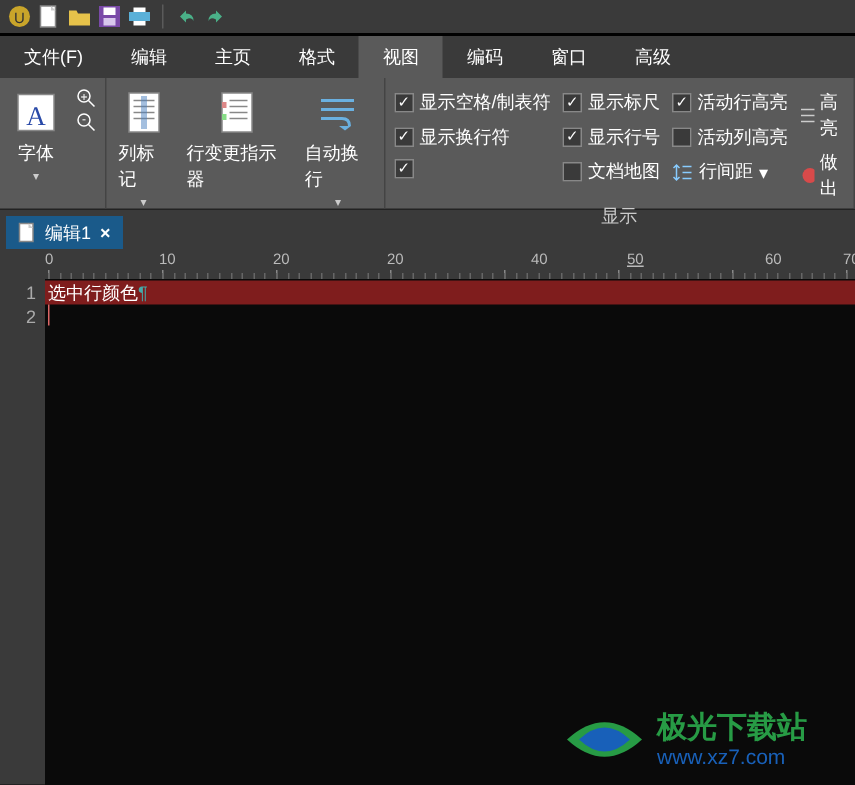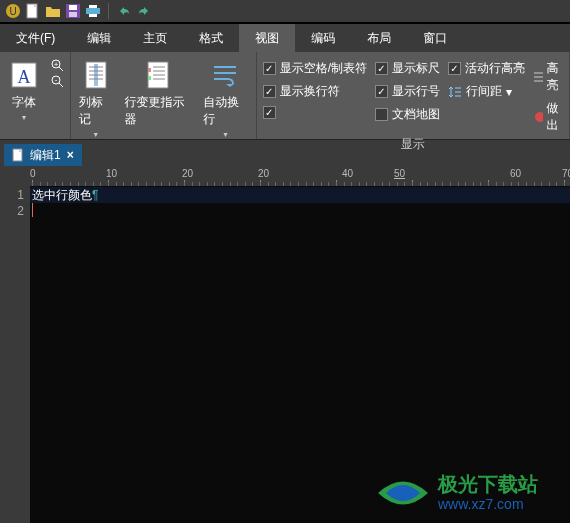--- a/index.html
+++ b/index.html
@@ -217,21 +217,21 @@
   padding-top: 1px;
   font-size: 12px;
   line-height: 16px;
   position: relative;
 }
 .code-line {
   height: 16px;
   padding-left: 2px;
 }
 .code-line.sel {
-  background: #0f172a;
+  background: #7f1d1d;
 }
 .code-line .txt { color: #fff; }
 .para-mark { color: #4aa; }
 
 
 .watermark {
   position: absolute;
   right: 2px;
   bottom: 2px;
   width: 200px;
@@ -288,22 +288,22 @@
   </div>
 </div>
 
 <div class="menu-bar">
   <div class="menu-item">文件(F)</div>
   <div class="menu-item">编辑</div>
   <div class="menu-item">主页</div>
   <div class="menu-item">格式</div>
   <div class="menu-item active">视图</div>
   <div class="menu-item">编码</div>
-  <div class="menu-item">布局</div>
   <div class="menu-item">窗口</div>
+  <div class="menu-item">高级</div>
 </div>
 
 <div class="ribbon">
 
   <div class="ribbon-group">
     <div class="ribbon-group-body">
       <div class="big-btn">
         <div class="icon-box">
           <svg width="28" height="28">
               <rect x="2" y="2" width="24" height="24" fill="#fff" stroke="#888"></rect>
@@ -417,20 +417,26 @@
       </div>
 
       <div class="check-grid">
         <div class="check-row">
           <div class="chk">
             <span class="chk-box">✓</span>
             <span>活动行高亮</span>
           </div>
         </div>
         <div class="check-row">
+          <div class="chk">
+            <span class="chk-box"></span>
+            <span>活动列高亮</span>
+          </div>
+        </div>
+        <div class="check-row">
           <div class="small-icon-btn">
             <svg width="14" height="14">
                 <path d="M3 2v10M1 4l2-2 2 2M1 10l2 2 2-2" stroke="#8cf" fill="none"></path>
                 <line x1="7" y1="3" x2="13" y2="3" stroke="#8cf"></line>
                 <line x1="7" y1="7" x2="13" y2="7" stroke="#8cf"></line>
                 <line x1="7" y1="11" x2="13" y2="11" stroke="#8cf"></line>
               </svg>
             <span>行间距</span>
             <span class="caret">▾</span>
           </div>
@@ -477,23 +483,23 @@
   <div class="gutter-corner"></div>
   <div class="ruler" id="ruler">
       <div class="ruler-num" style="left: 0px;">0</div>
       <div class="ruler-tick" style="left: 2px; height: 6px; top: 14px;"></div>
       <div class="ruler-num" style="left: 76px;">10</div>
       <div class="ruler-tick" style="left: 78px; height: 6px; top: 14px;"></div>
       <div class="ruler-num" style="left: 152px;">20</div>
       <div class="ruler-tick" style="left: 154px; height: 6px; top: 14px;"></div>
       <div class="ruler-num" style="left: 228px;">20</div>
       <div class="ruler-tick" style="left: 230px; height: 6px; top: 14px;"></div>
-      <div class="ruler-num" style="left: 312px;">40</div>
+      <div class="ruler-num" style="left: 324px;">40</div>
       <div class="ruler-tick" style="left: 306px; height: 6px; top: 14px;"></div>
-      <div class="ruler-num" style="left: 364px; text-decoration: underline;">50</div>
+      <div class="ruler-num" style="left: 388px; text-decoration: underline;">50</div>
       <div class="ruler-tick" style="left: 382px; height: 6px; top: 14px;"></div>
       <div class="ruler-num" style="left: 480px;">60</div>
       <div class="ruler-tick" style="left: 458px; height: 6px; top: 14px;"></div>
       <div class="ruler-num" style="left: 532px;">70</div>
       <div class="ruler-tick" style="left: 534px; height: 6px; top: 14px;"></div>
       <div class="ruler-tick" style="left: 2px; top: 16px; height: 4px; border-left: 1px solid rgb(102, 102, 102);"></div>
       <div class="ruler-tick" style="left: 9.6px; top: 16px; height: 4px; border-left: 1px solid rgb(102, 102, 102);"></div>
       <div class="ruler-tick" style="left: 17.2px; top: 16px; height: 4px; border-left: 1px solid rgb(102, 102, 102);"></div>
       <div class="ruler-tick" style="left: 24.8px; top: 16px; height: 4px; border-left: 1px solid rgb(102, 102, 102);"></div>
       <div class="ruler-tick" style="left: 32.4px; top: 16px; height: 4px; border-left: 1px solid rgb(102, 102, 102);"></div>

